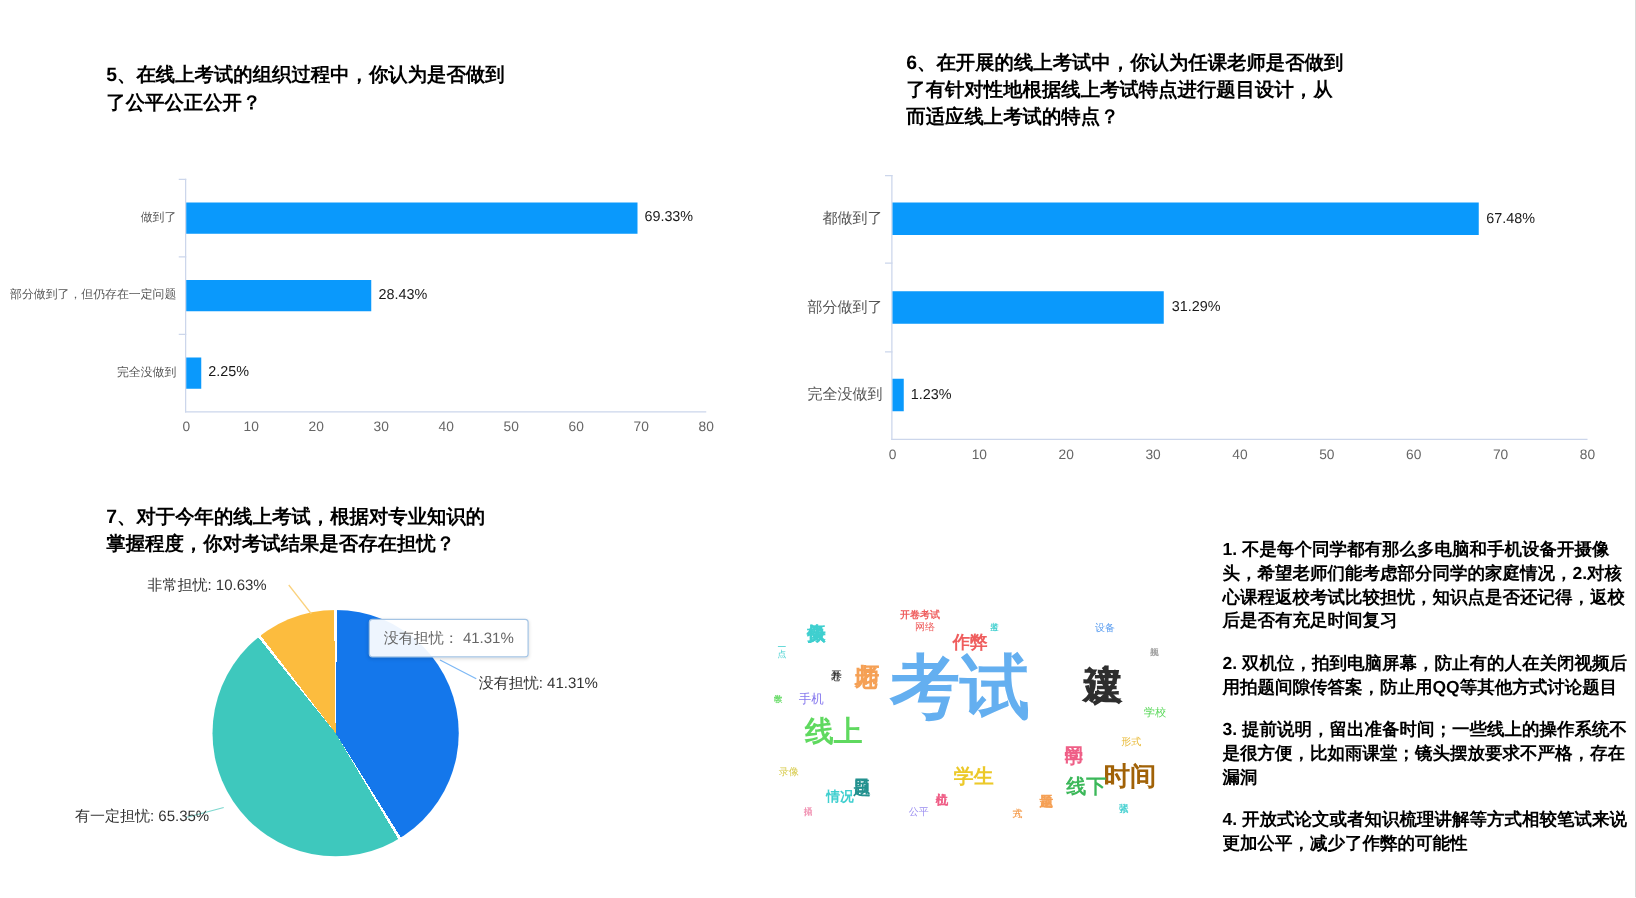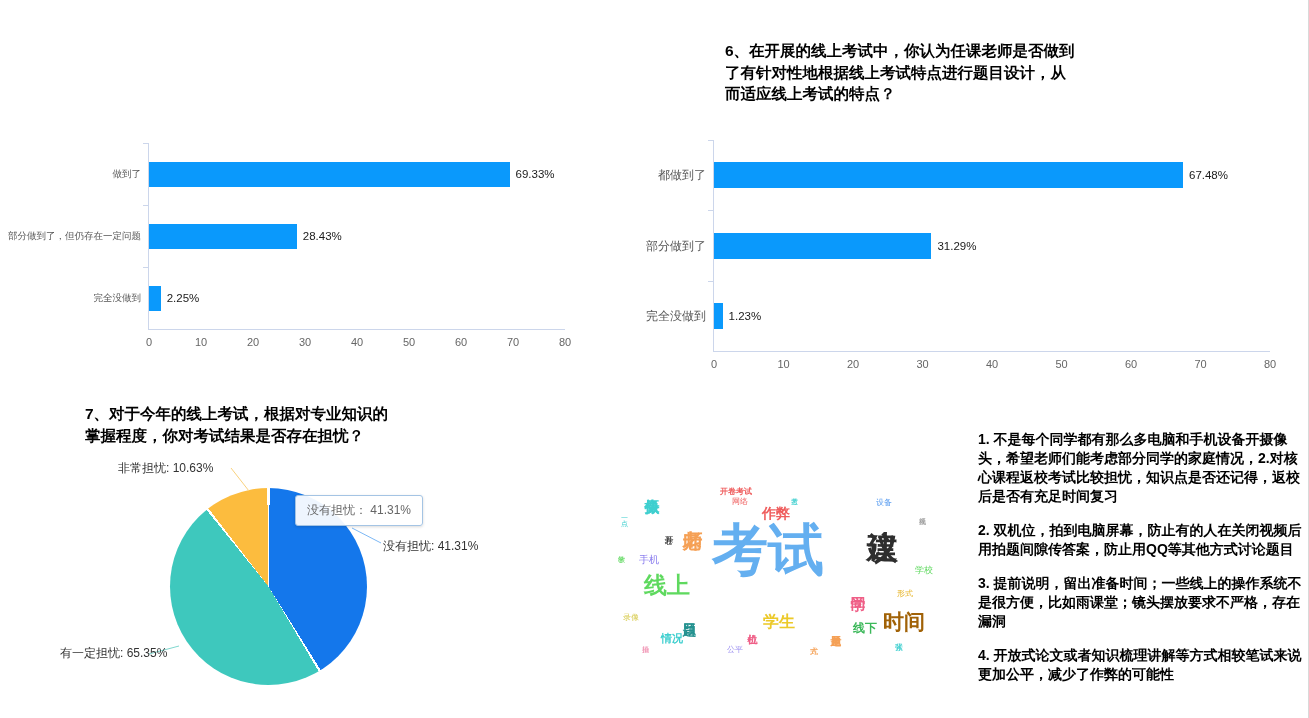--- a/index.html
+++ b/index.html
@@ -53,20 +53,22 @@
   .suggestions { position:absolute; left:378px; top:40px; width:332px;
                  font-size:14px; font-weight:bold; color:#000; line-height:19px; }
   .suggestions p { margin-bottom:15px; }
 </style>
 </head>
 <body>
 
 <div class="canvas">
 
   <section class="panel panel-q5">
+    <h2 class="chart-title">5、在线上考试的组织过程中，你认为是否做到
+了公平公正公开？</h2>
     <div class="hbar" id="hbar-q5">
         <div class="ytick" style="top: 0px;"></div>
         <div class="cat-label" style="top: 31px;">做到了</div>
         <div class="bar" style="top: 18.5px; height: 25px; width: 86.6625%; background: rgb(10, 153, 252);"></div>
         <span class="bar-value" style="top: 31px; left: calc(86.6625% + 6px);">69.33%</span>
         <div class="ytick" style="top: 62px;"></div>
         <div class="cat-label" style="top: 93px; margin-left: 36px;">部分做到了，但仍存在一定问题</div>
         <div class="bar" style="top: 80.5px; height: 25px; width: 35.5375%; background: rgb(10, 153, 252);"></div>
         <span class="bar-value" style="top: 93px; left: calc(35.5375% + 6px);">28.43%</span>
         <div class="ytick" style="top: 124px;"></div>
@@ -140,21 +142,21 @@
         <span class="wc-word" style="left: 283px; top: 221px; font-size: 21px; color: #a16207; font-weight: bold;">时间</span>
         <span class="wc-word vertical" style="left: 251px; top: 195px; font-size: 15px; color: rgb(239, 95, 135); font-weight: bold;">同学</span>
         <span class="wc-word" style="left: 163px; top: 224px; font-size: 16px; color: rgb(236, 201, 41); font-weight: bold;">学生</span>
         <span class="wc-word vertical" style="left: 83px; top: 222px; font-size: 14px; color: rgb(35, 145, 143); font-weight: bold;">题目</span>
         <span class="wc-word" style="left: 39px; top: 165px; font-size: 10px; color: rgb(134, 120, 238); font-weight: normal;">手机</span>
         <span class="wc-word" style="left: 120px; top: 98px; font-size: 8px; color: rgb(239, 93, 93); font-weight: bold;">开卷考试</span>
         <span class="wc-word" style="left: 108px; top: 108px; font-size: 8px; color: rgb(239, 93, 93); font-weight: normal; padding-left: 24px;">网络</span>
         <span class="wc-word vertical" style="left: 64px; top: 139px; font-size: 9px; color: rgb(51, 51, 51); font-weight: normal;">开卷</span>
         <span class="wc-word" style="left: 61px; top: 243px; font-size: 11px; color: rgb(63, 207, 207); font-weight: bold;">情况</span>
         <span class="wc-word" style="left: 127px; top: 256px; font-size: 8px; color: rgb(154, 141, 240); font-weight: normal;">公平</span>
-        <span class="wc-word" style="left: 253px; top: 232px; font-size: 12px; color: rgb(60, 184, 90); font-weight: bold;">线下</span>
+        <span class="wc-word" style="left: 253px; top: 232px; font-size: 16px; color: rgb(60, 184, 90); font-weight: bold;">线下</span>
         <span class="wc-word" style="left: 276px; top: 200px; font-size: 8px; color: rgb(232, 184, 50); font-weight: normal; margin-left: 21px;">形式</span>
         <span class="wc-word" style="left: 315px; top: 176px; font-size: 9px; color: rgb(95, 217, 95); font-weight: normal;">学校</span>
         <span class="wc-word" style="left: 276px; top: 109px; font-size: 8px; color: rgb(90, 157, 240); font-weight: normal;">设备</span>
         <span class="wc-word vertical" style="left: 21px; top: 124px; font-size: 7px; color: rgb(63, 207, 207); font-weight: normal;">一点</span>
         <span class="wc-word vertical" style="left: 18px; top: 160px; font-size: 7px; color: rgb(95, 217, 95); font-weight: normal;">教学</span>
         <span class="wc-word" style="left: 23px; top: 224px; font-size: 8px; color: rgb(216, 204, 80); font-weight: normal;">录像</span>
         <span class="wc-word vertical" style="left: 147px; top: 236px; font-size: 10px; color: rgb(239, 95, 135); font-weight: bold;">机位</span>
         <span class="wc-word vertical" style="left: 42px; top: 250px; font-size: 7px; color: rgb(240, 143, 176); font-weight: normal;">拍摄</span>
         <span class="wc-word vertical" style="left: 230px; top: 237px; font-size: 11px; color: rgb(245, 160, 85); font-weight: bold;">题量</span>
         <span class="wc-word vertical" style="left: 209px; top: 250px; font-size: 8px; color: rgb(245, 160, 85); font-weight: normal;">方式</span>

